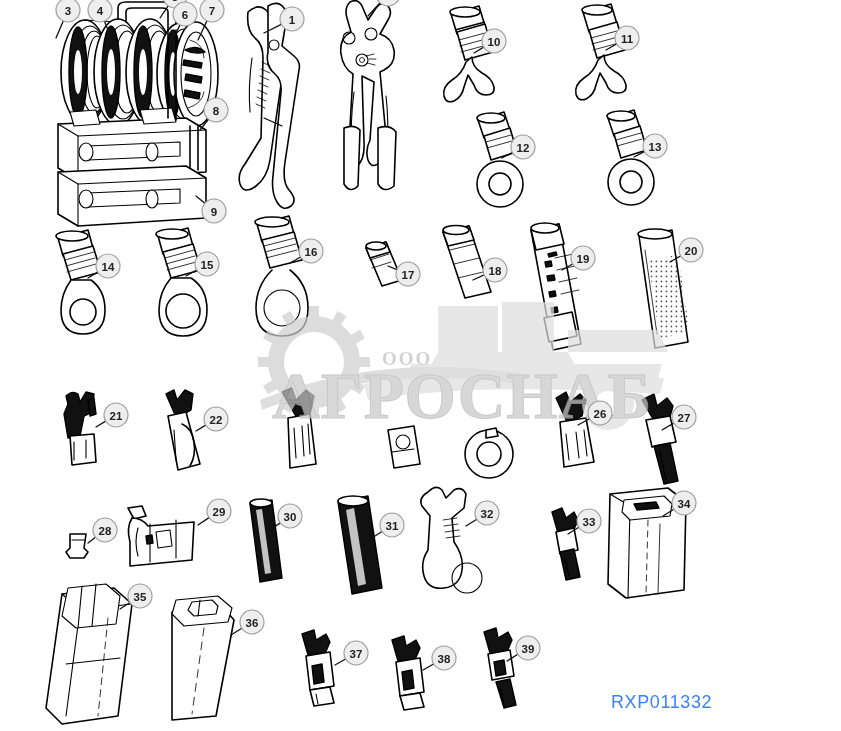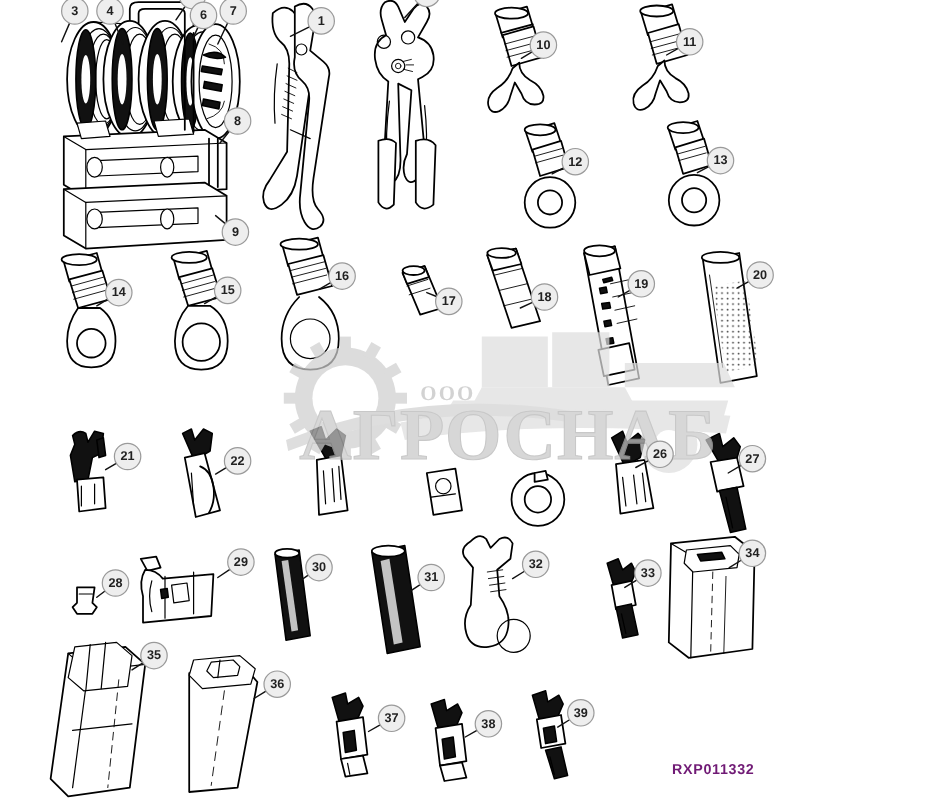--- a/index.html
+++ b/index.html
@@ -43,21 +43,21 @@
   .bubble{fill:#eeeeee;stroke:#9a9a9a;stroke-width:1.1;}
   .leader{fill:none;stroke:#111;stroke-width:1.3;stroke-linecap:round;}
   .calloutnum{
     font-family:"Liberation Sans", sans-serif;
     font-size:11.5px;font-weight:bold;fill:#222;
     text-anchor:middle;dominant-baseline:central;
   }
   #refcode{
     position:absolute;left:611px;top:692px;z-index:9;
     font-family:"Liberation Sans", sans-serif;
-    font-size:13px;font-weight:bold;color:#701a75;letter-spacing:.6px;
+    font-size:18px;font-weight:normal;color:#3b82f6;letter-spacing:.6px;
   }
 </style>
 </head>
 <body>
 
 <div id="sheet">
 
   <svg id="art" class="layer" viewBox="0 0 841 731">
     <defs>
       <pattern id="hatch" width="4" height="4" patternUnits="userSpaceOnUse" patternTransform="rotate(60)">

